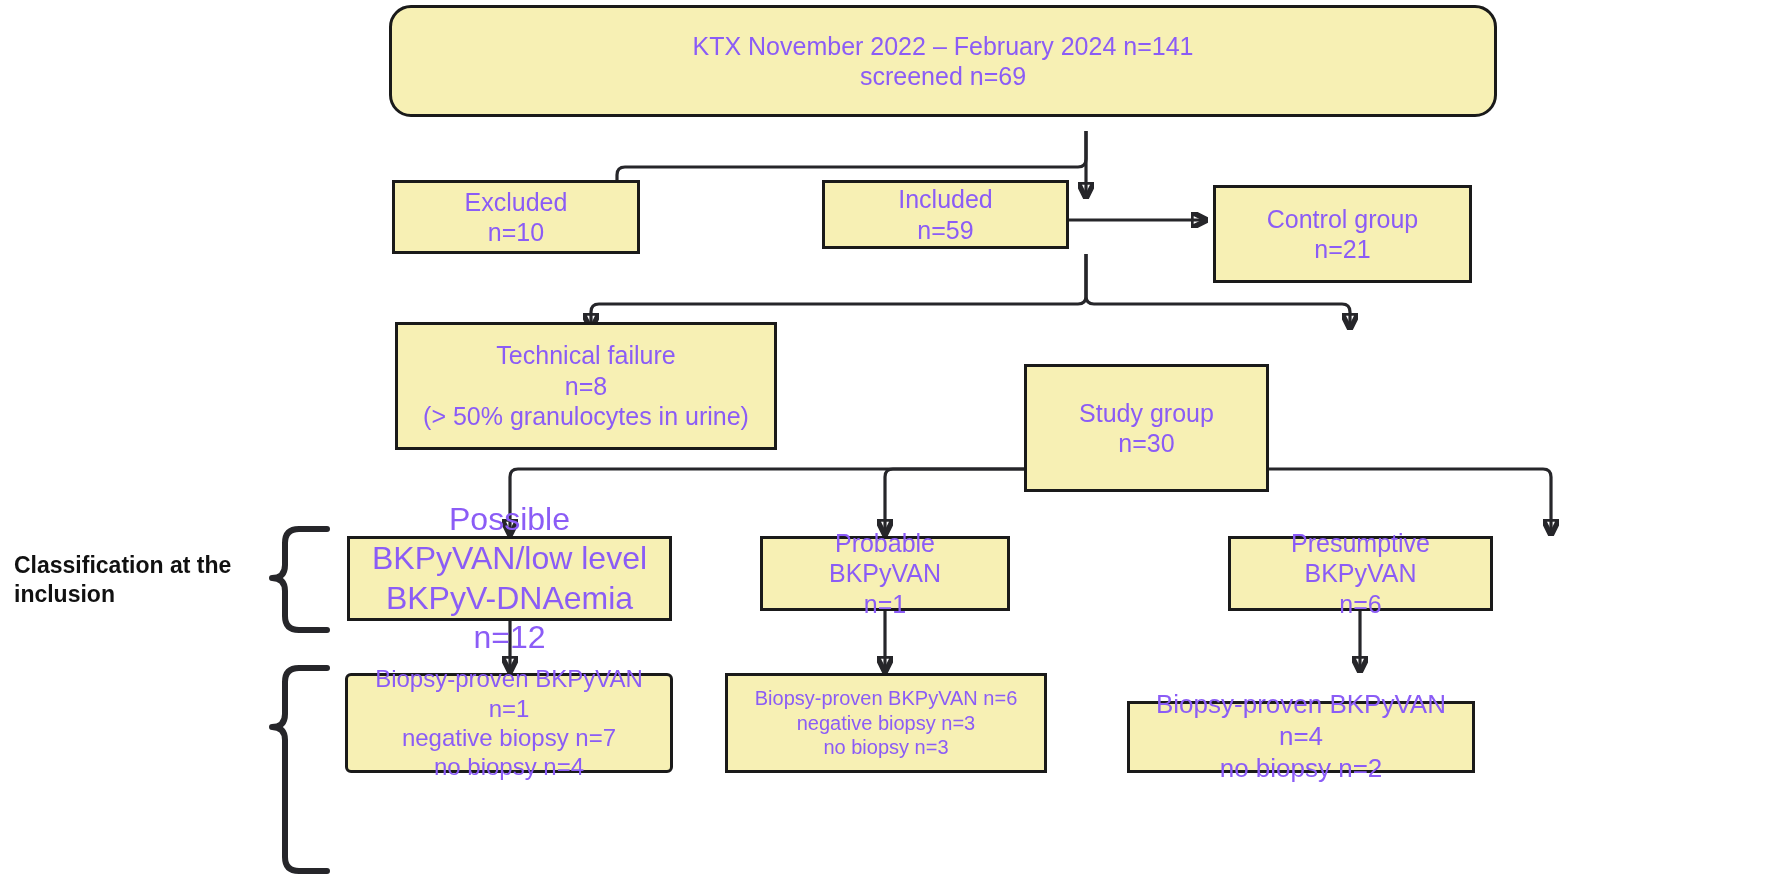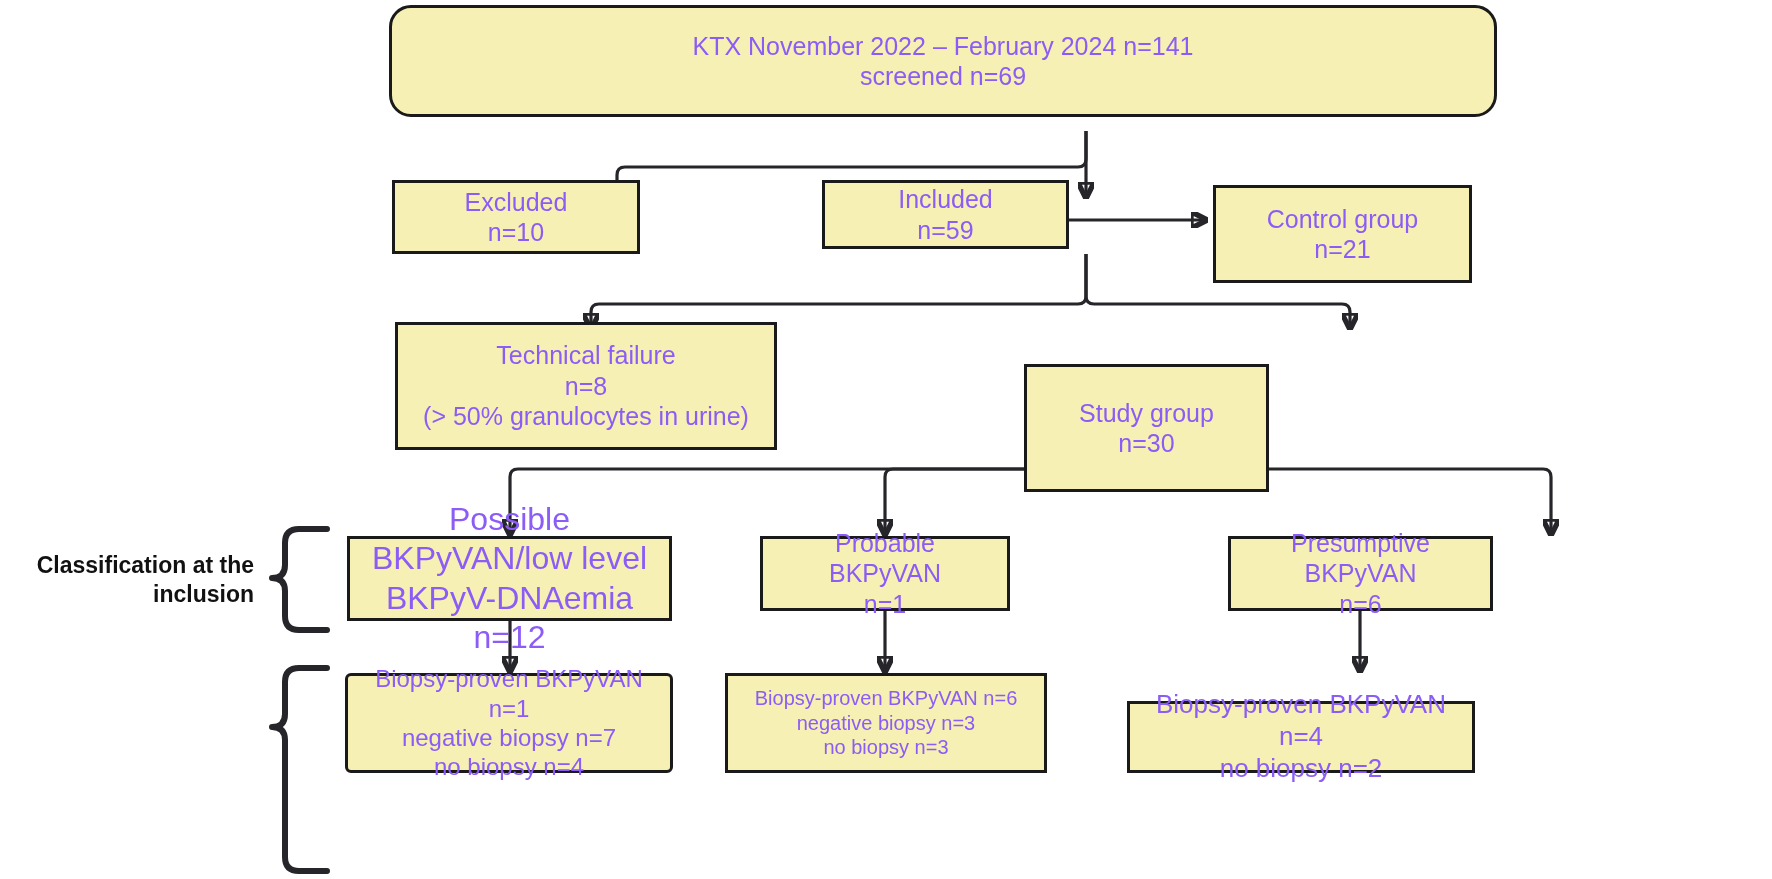--- a/index.html
+++ b/index.html
@@ -40,21 +40,21 @@
   }
   .node.rounded {
     border-radius: 22px;
   }
   
   .side-label {
     position: absolute;
     font-weight: bold;
     font-size: 23px;
     line-height: 1.25;
-    text-align: right;
+    text-align: left;
     color: #111111;
     white-space: pre-line;
     z-index: 4;
   }
   
   #wires {
     position: absolute;
     left: 0; top: 0;
     width: 1772px;
     height: 879px;

